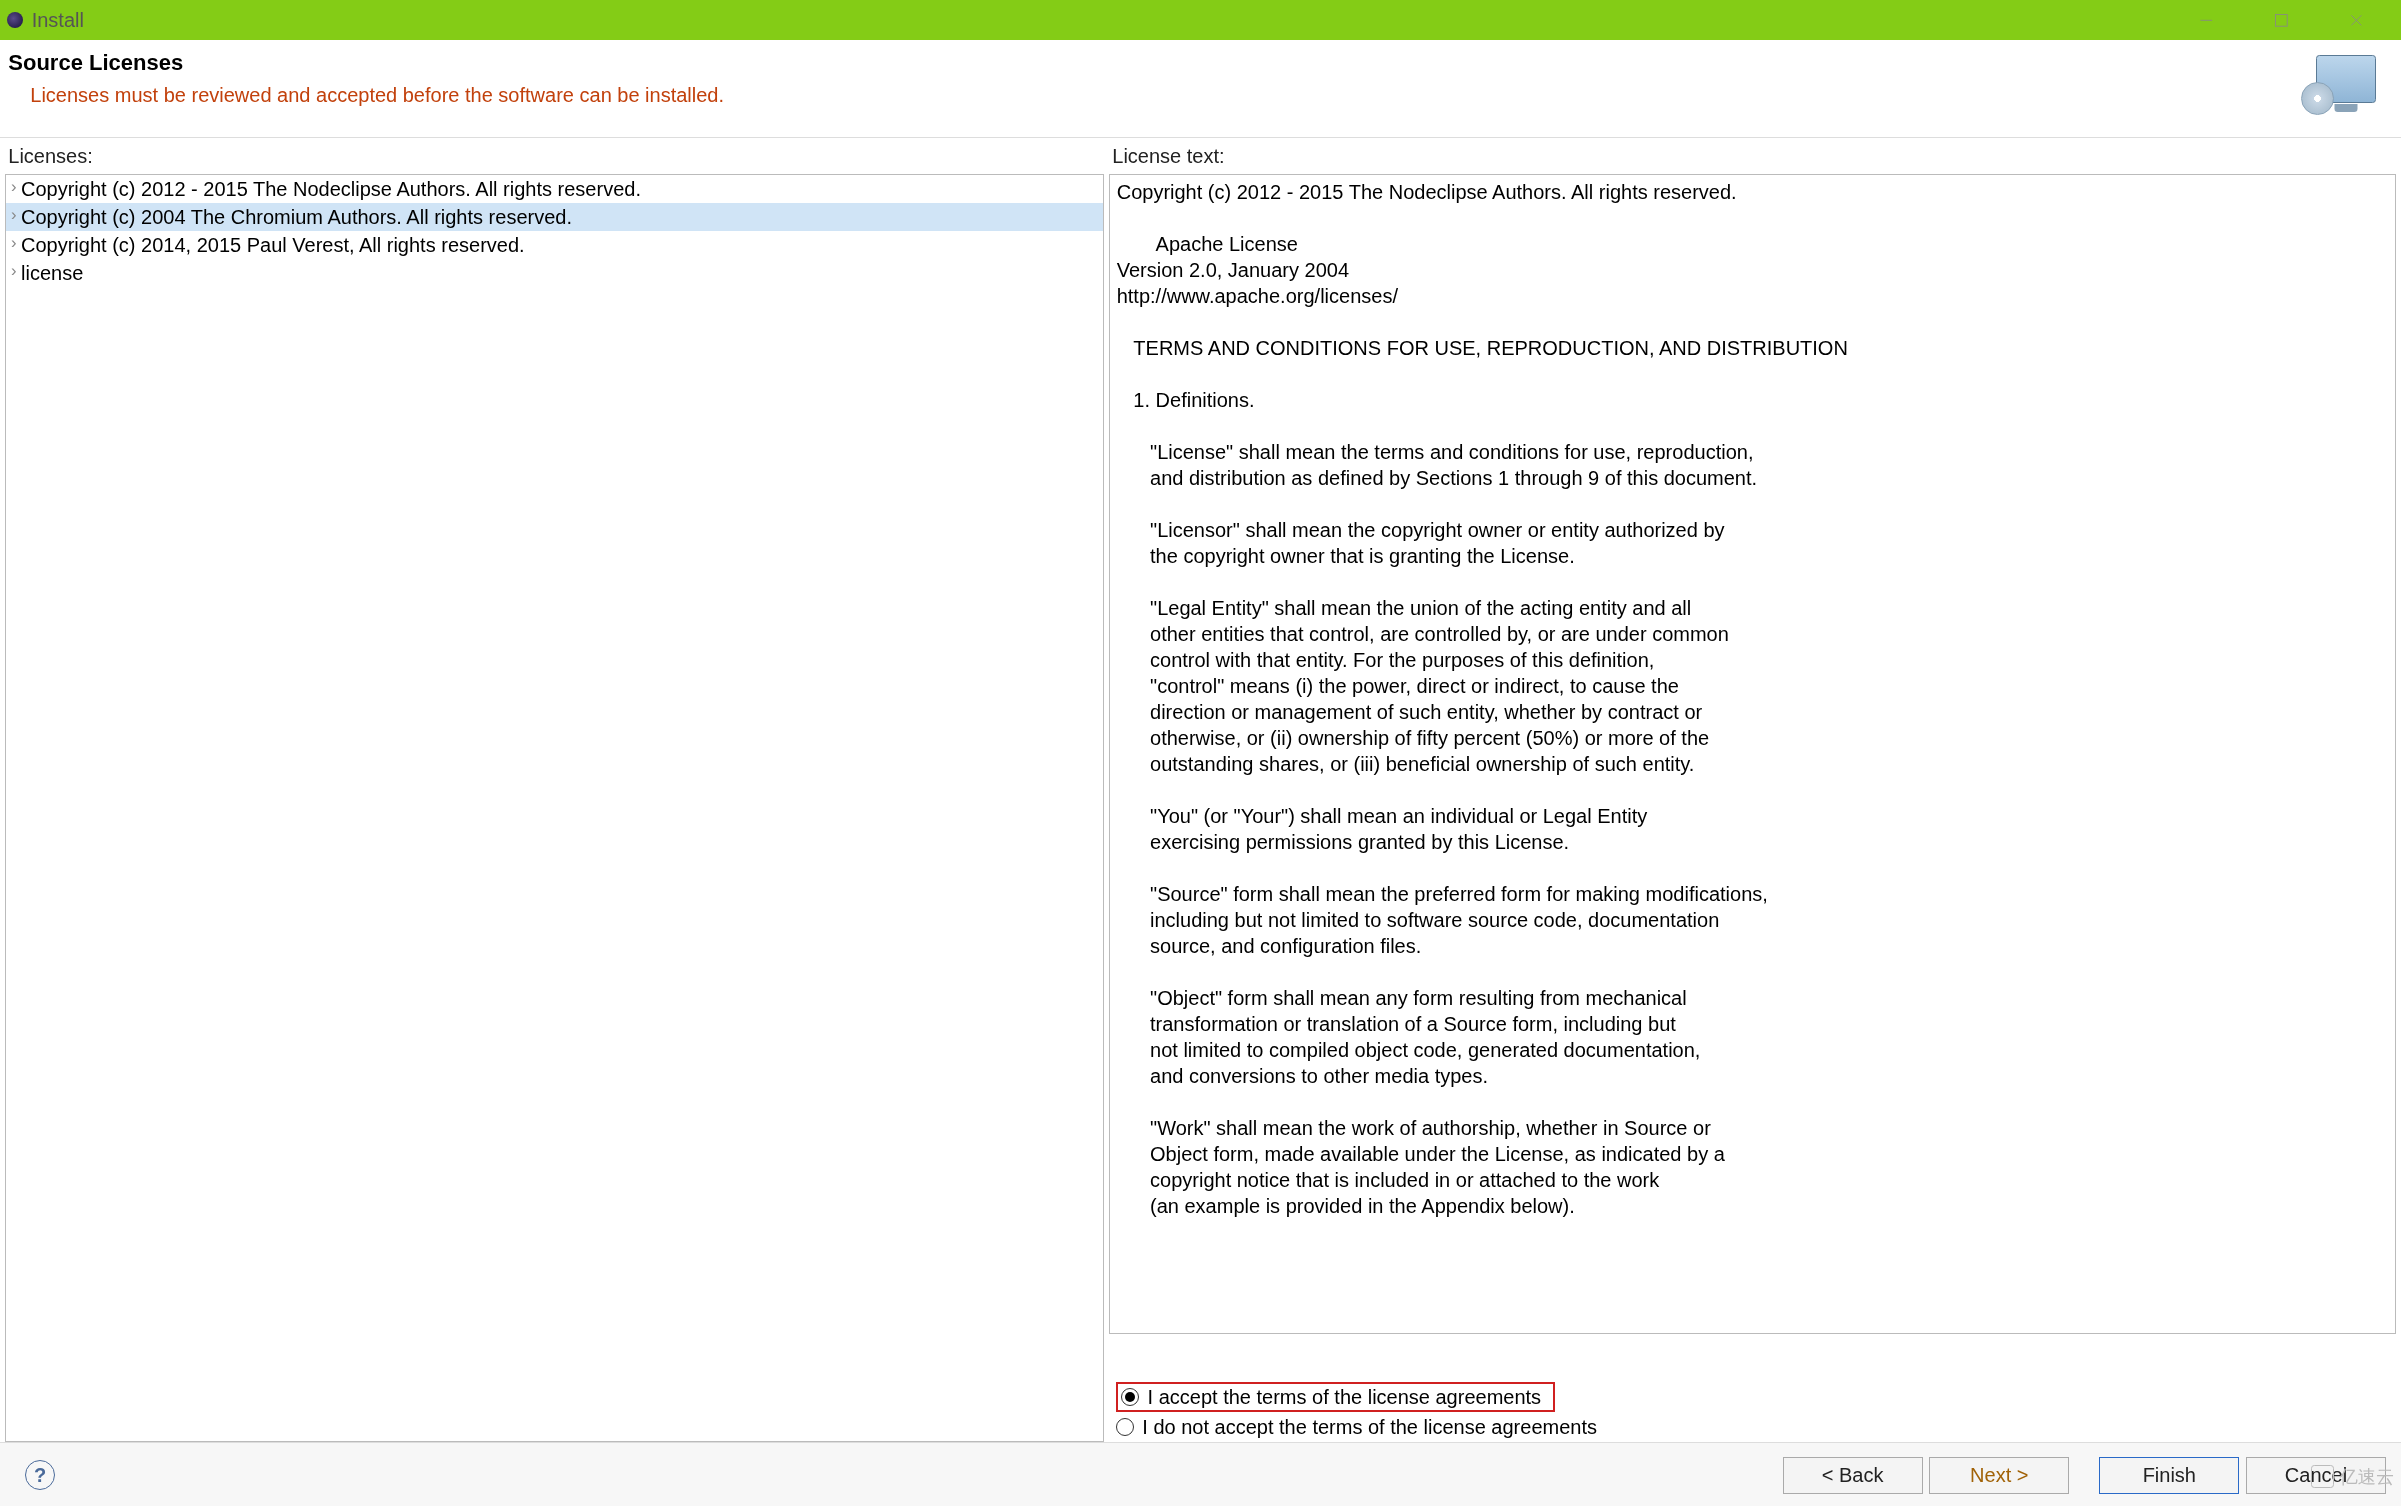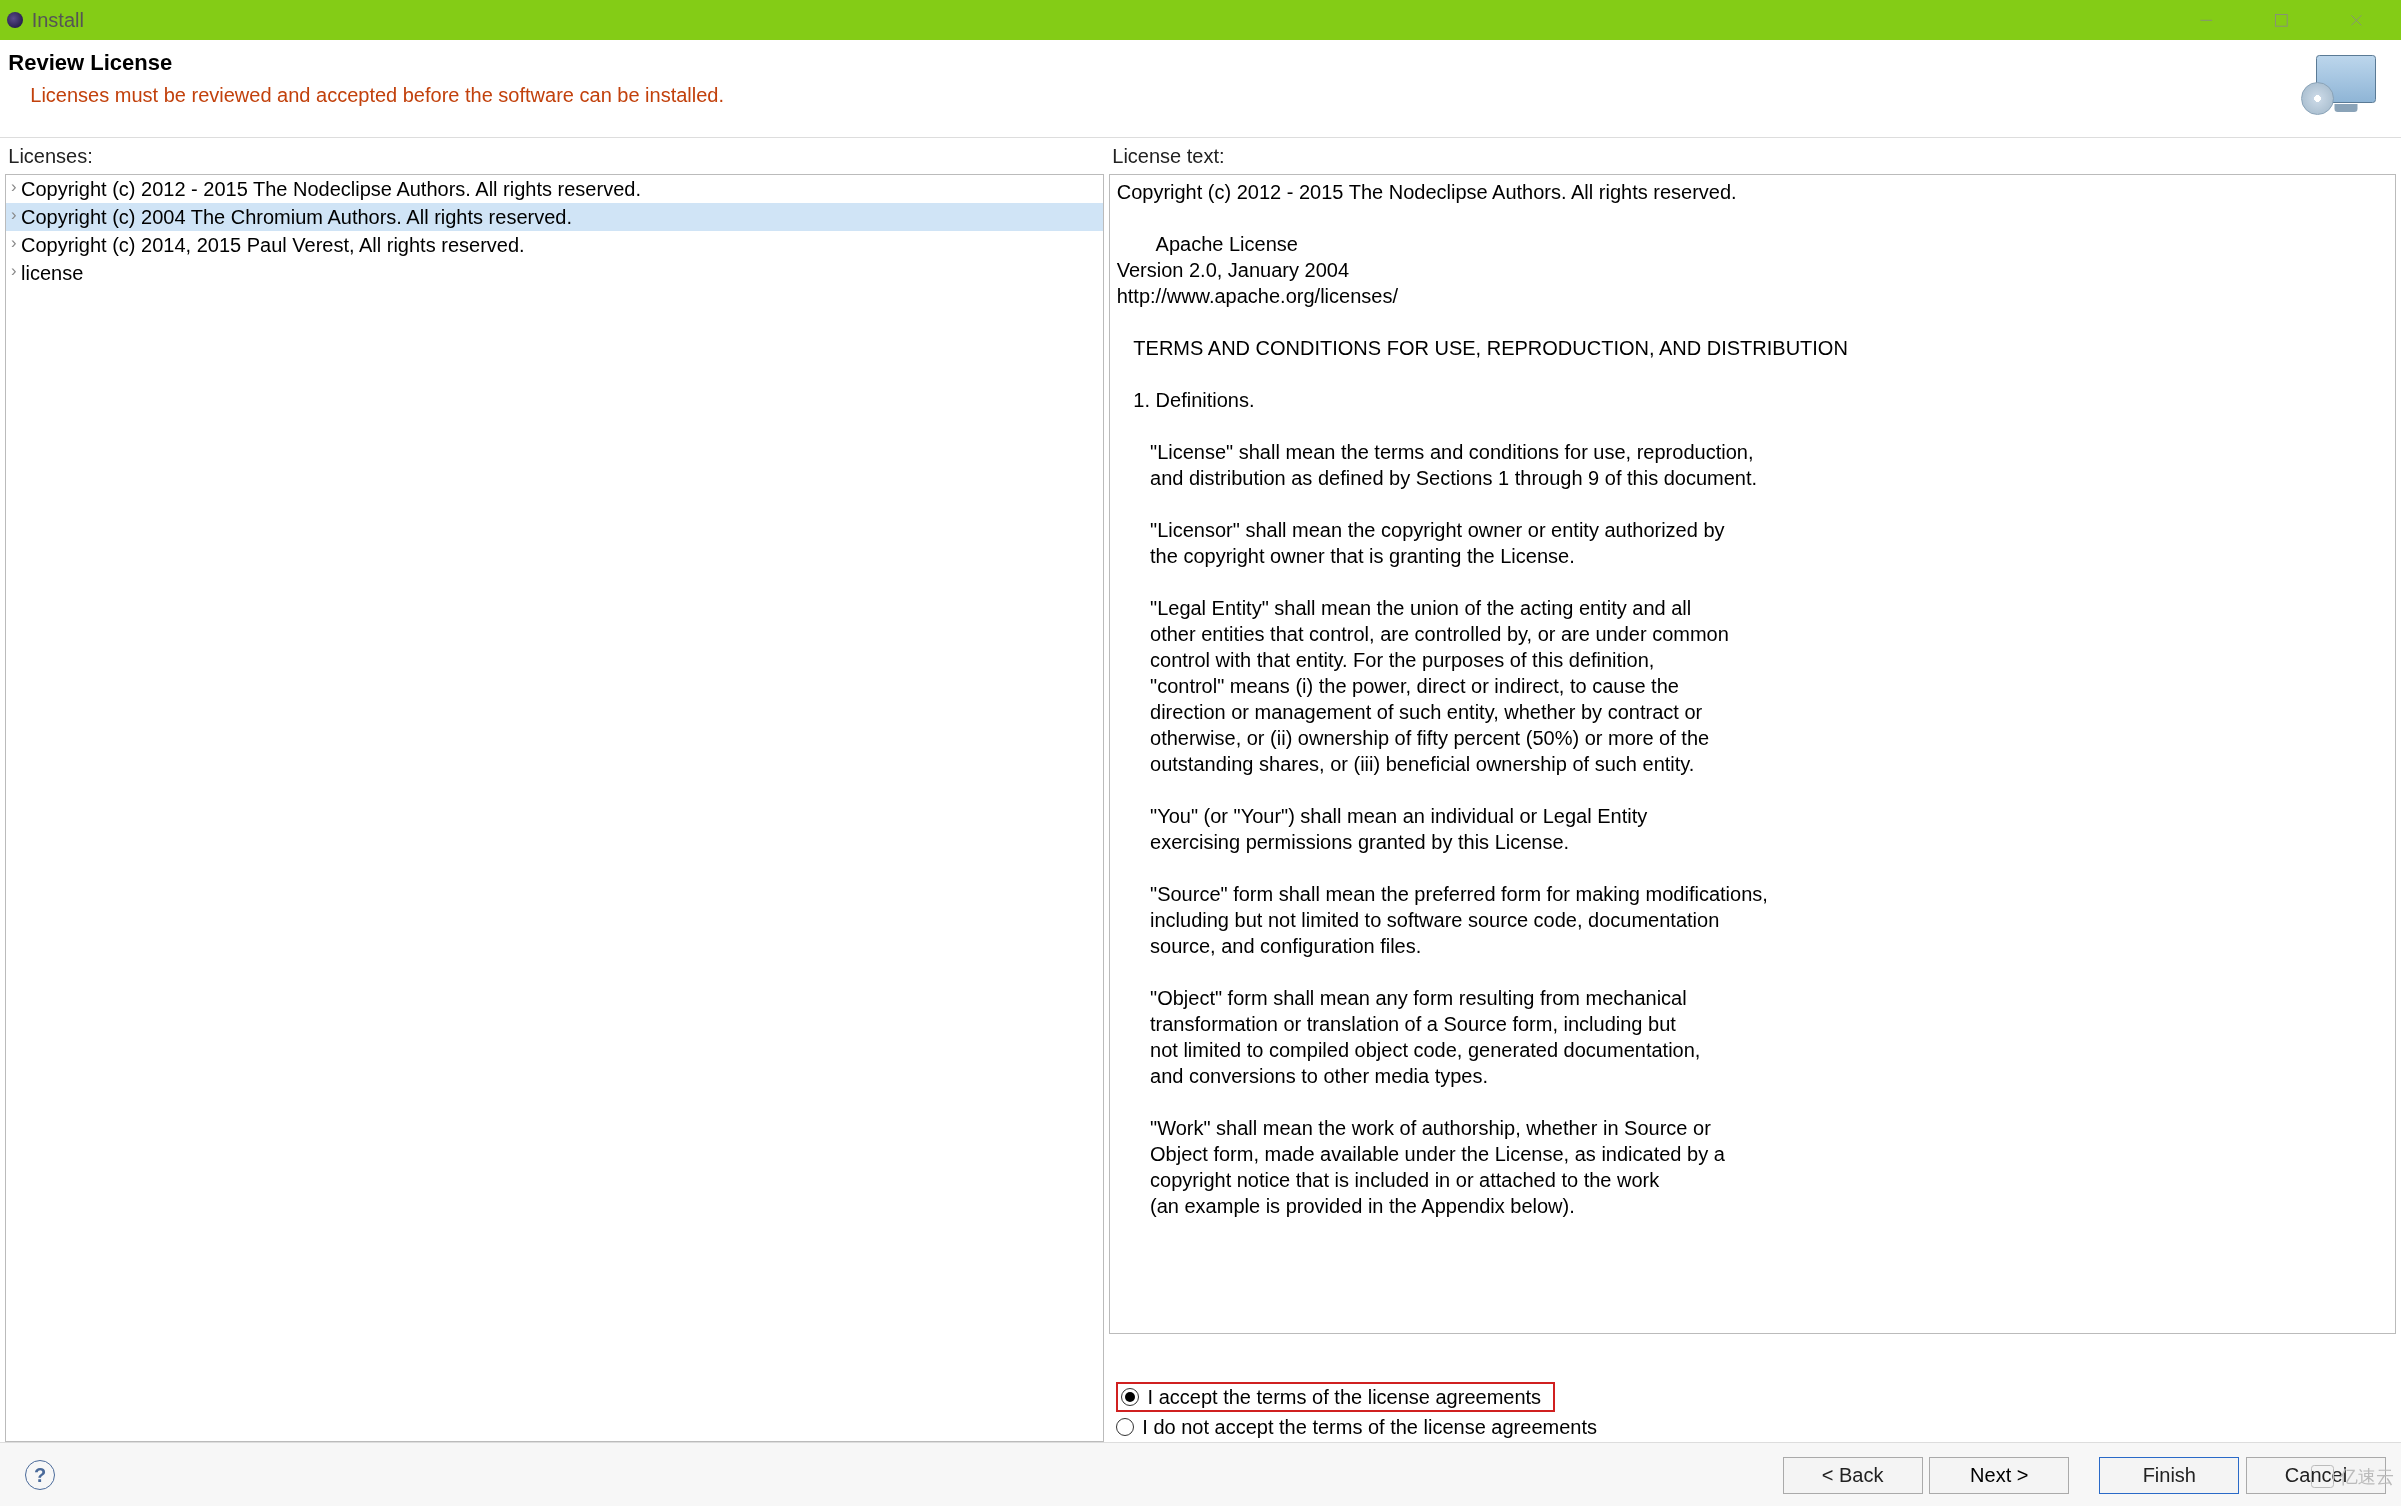--- a/index.html
+++ b/index.html
@@ -146,21 +146,21 @@
   }
   .footer .spacer { flex: 1; }
   .btn {
     min-width: 140px; height: 37px;
     border: 0.8px solid #aaa;
     background: #f4f4f4;
     font-size: 20px;
     display: flex; align-items: center; justify-content: center;
     color: #222;
   }
-  .btn.disabled { color: #000000; }
+  .btn.disabled { color: #a16207; }
   .btn.primary { border: 1.7px solid #2a6ac8; }
   .watermark {
     position: fixed; right: 6.7px; bottom: 16.7px;
     color: #bbb; font-size: 18.3px;
     display: flex; align-items: center; gap: 5px;
     pointer-events: none;
   }
   .watermark .wm-icon {
     width: 23px; height: 23px; border: 1.7px solid #bbb; border-radius: 3.3px;
   }
@@ -185,21 +185,21 @@
   <div class="win-btn">
     <svg viewBox="0 0 20 20">
         <line x1="4" y1="4" x2="16" y2="16"></line>
         <line x1="16" y1="4" x2="4" y2="16"></line>
       </svg>
   </div>
 </div>
 
 <div class="header-panel">
   <div class="header-text">
-    <div class="header-title">Review License</div>
+    <div class="header-title">Source Licenses</div>
     <div class="header-desc">Licenses must be reviewed and accepted before the software can be installed.</div>
   </div>
   <div class="header-icon">
     <div class="monitor"></div>
     <div class="disc"></div>
   </div>
 </div>
 
 <div class="content">
   <div class="left-pane">

